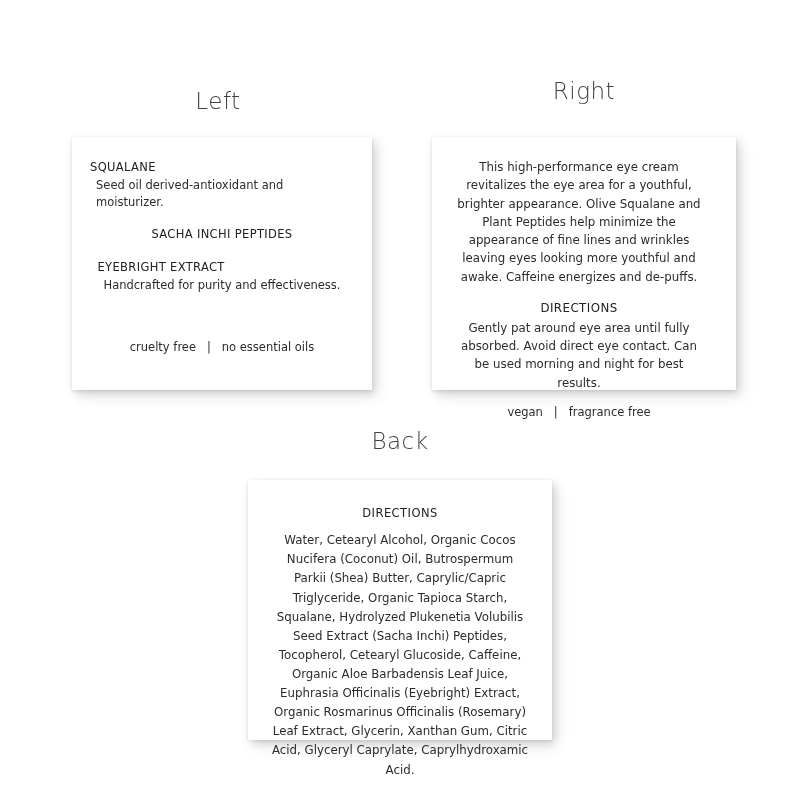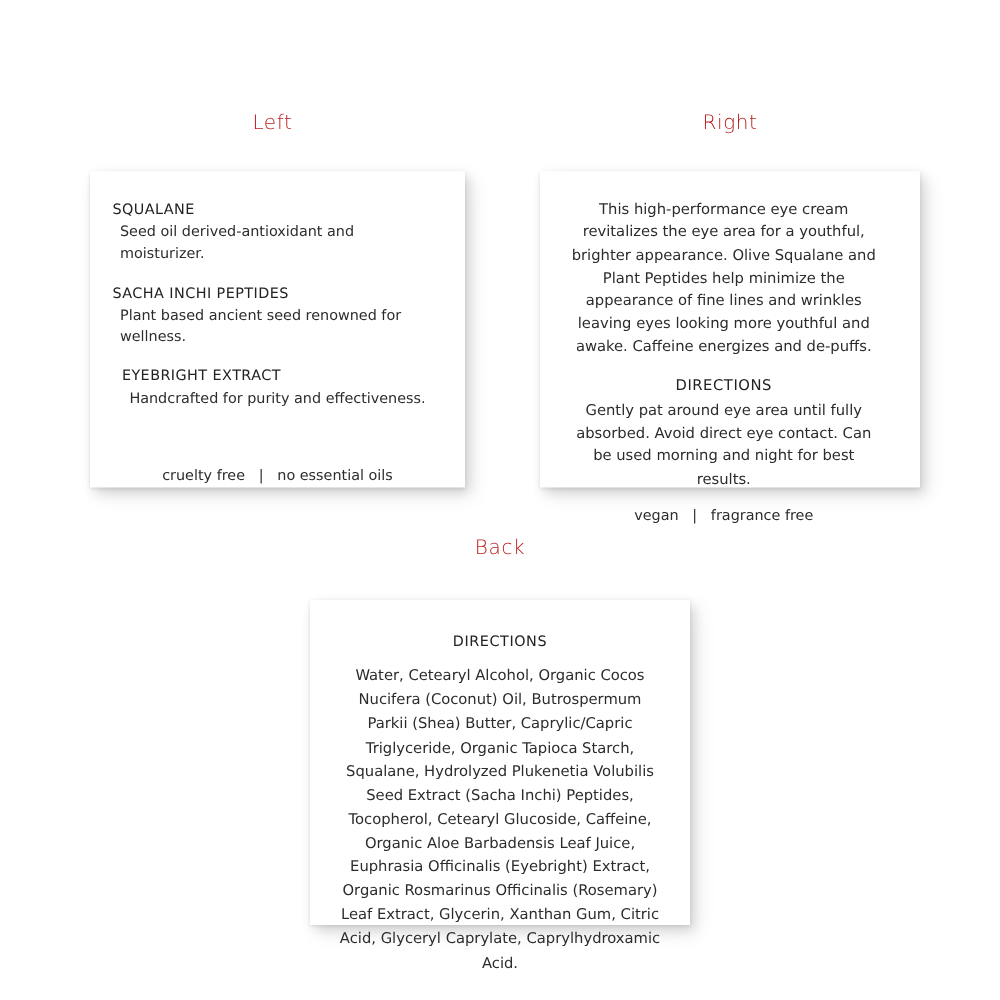--- a/index.html
+++ b/index.html
@@ -14,23 +14,23 @@
     font-family: "Liberation Sans", sans-serif;
     color: #2a2a2a;
     overflow: hidden;
   }
 
   .panel-heading {
     position: absolute;
     text-align: center;
     font-family: "DejaVu Sans", sans-serif;
     font-weight: 300;
-    font-size: 16px;
+    font-size: 23px;
     letter-spacing: 0.5px;
-    color: #b91c1c;
+    color: #404040;
     line-height: 1;
   }
 
   .card {
     position: absolute;
     background: #ffffff;
     box-shadow: 0 1px 3px rgba(0,0,0,0.10),
                 3px 4px 9px rgba(0,0,0,0.13),
                 6px 7px 16px rgba(0,0,0,0.07);
     box-sizing: border-box;
@@ -127,38 +127,37 @@
     font-family: "DejaVu Sans", sans-serif;
     font-size: 11.8px;
     color: #2c2c2c;
     line-height: 1.62;
     margin: 0;
     padding: 0 2px;
     text-align: center;
   }
 
   #heading-left  { left: 68px;  top: 90px;  width: 300px; }
-  #heading-right { left: 432px; top: 90px;  width: 304px; text-align: center; }
+  #heading-right { left: 432px; top: 80px;  width: 304px; text-align: center; }
   #heading-back  { left: 248px; top: 430px; width: 304px; }
 </style>
 </head>
 <body>
 
 <div class="panel-heading" id="heading-left">Left</div>
 
 <div class="card" id="card-left">
 
   <div class="ingredient-block">
     <div class="ing-name">SQUALANE</div>
     <div class="ing-desc">Seed oil derived-antioxidant and moisturizer.</div>
   </div>
 
   <div class="ingredient-block">
     <div class="ing-name">SACHA INCHI PEPTIDES</div>
-    <div class="ing-desc">Plant based ancient seed renowned for wellness.</div>
   </div>
 
   <div class="ingredient-block">
     <div class="ing-name">EYEBRIGHT EXTRACT</div>
     <div class="ing-desc">Handcrafted for purity and effectiveness.</div>
   </div>
 
   <div class="claims claims-left">cruelty free   |   no essential oils</div>
 </div>
 

